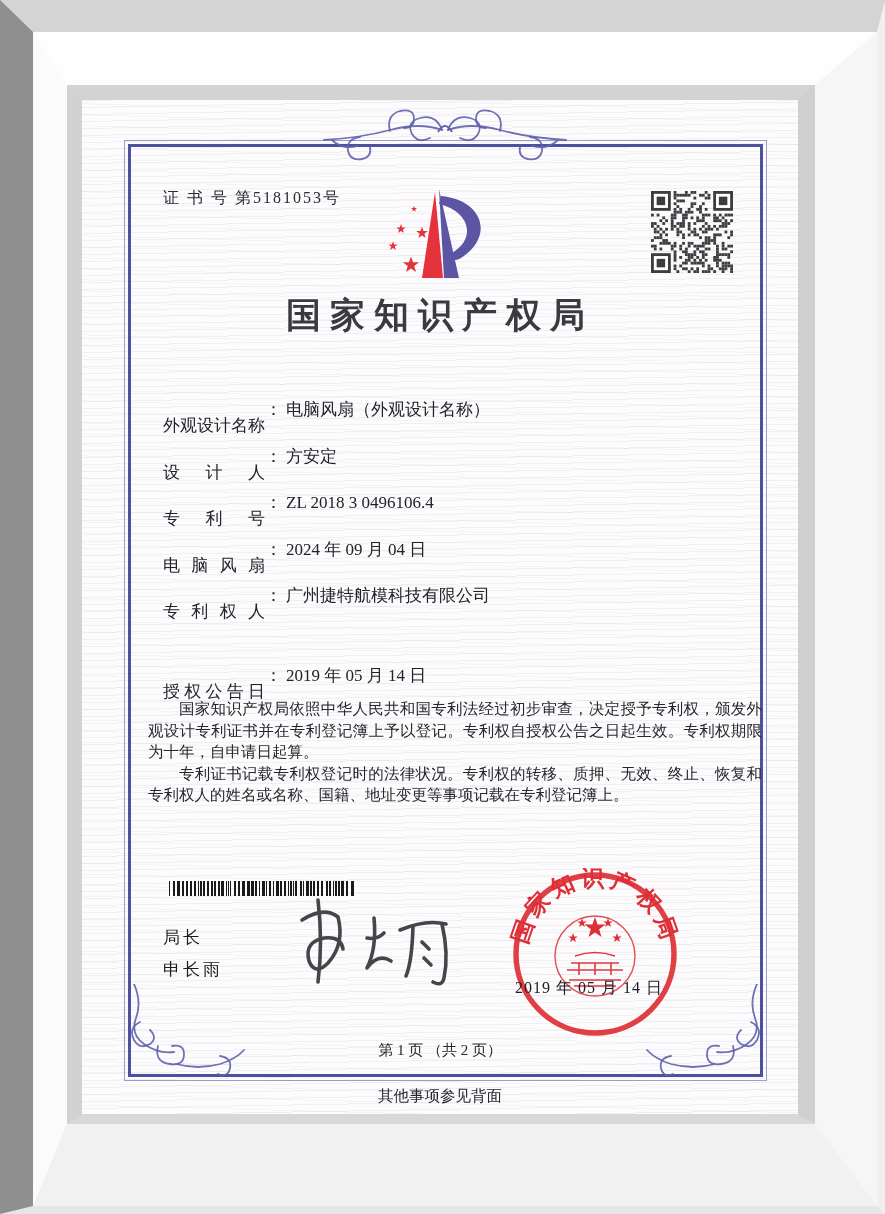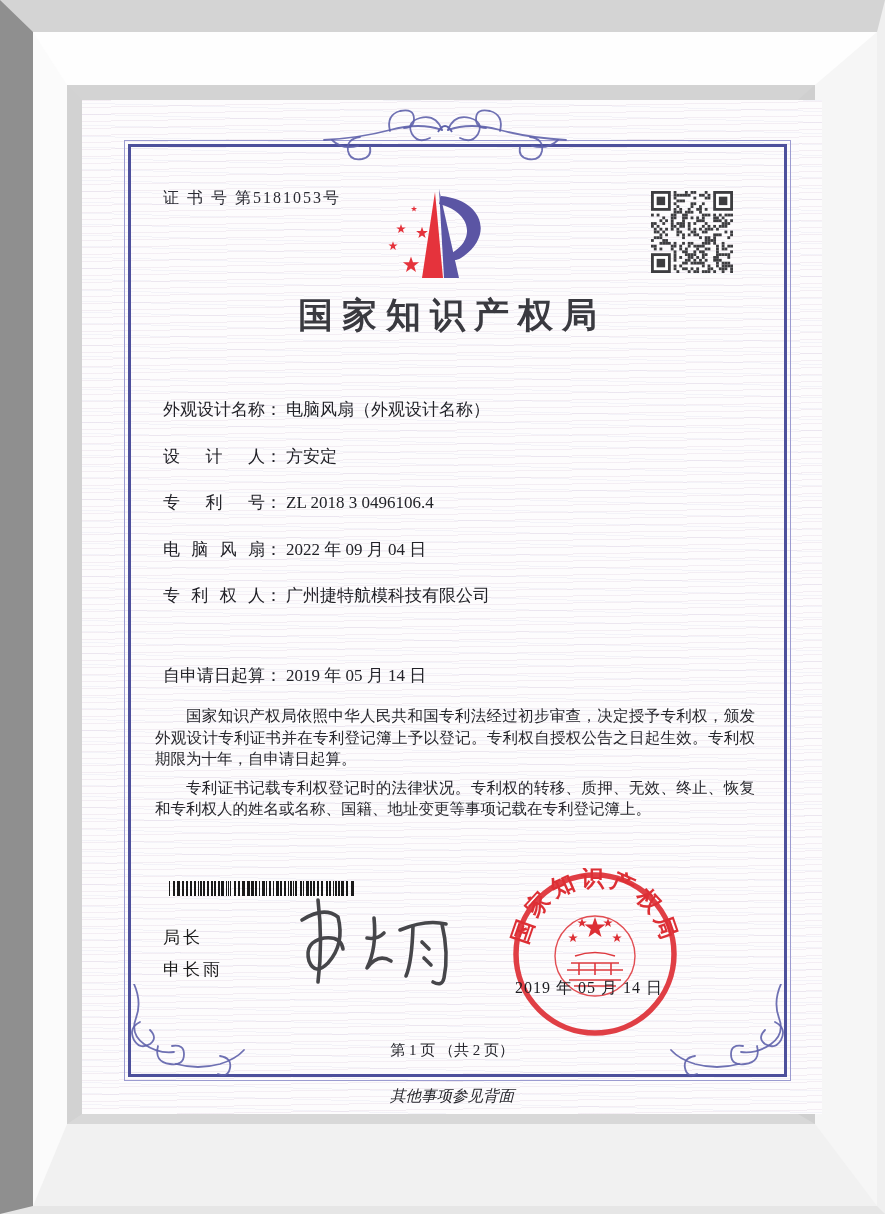--- a/index.html
+++ b/index.html
@@ -17,41 +17,40 @@
   .frame-mat{
     width:100%;height:100%;box-sizing:border-box;
     border-style:solid;border-width:15px 17px 10px 15px;
     border-color:#d3d3d3 #cfcfcf #d8d8d8 #d2d2d2;
   }
   .paper{
     position:relative;width:100%;height:100%;background:#fdfcfd;overflow:hidden;color:#26262b;
     background-image:
       repeating-linear-gradient(179deg, rgba(186,150,186,0.14) 0 1px, transparent 1px 7px),
       repeating-linear-gradient(181.5deg, rgba(150,150,200,0.09) 0 1px, transparent 1px 11px);
-    padding-left: 24px;
   }
   .blue-border{
     position:absolute;left:46px;top:44px;right:35px;bottom:37px;
     border:3px solid var(--border-blue,#4d509c);
     outline:1px solid #9b9bd0;outline-offset:3px;
     pointer-events:none;
   }
   .abs{position:absolute;}
   .certno{left:81px;top:88px;font-size:16px;letter-spacing:2px;color:#2b2b33;}
   .doc-title{left:0;right:0;top:192px;text-align:center;font-size:35px;font-weight:600;letter-spacing:9px;color:#3a3a40;}
   .frow{position:absolute;left:81px;right:40px;font-size:17px;white-space:nowrap;color:#222228;}
-  .flabel{display:inline-block;width:102px;text-align:justify;text-align-last:justify;vertical-align:top;}
+  .flabel{display:inline-block;width:102px;text-align:justify;text-align-last:justify;vertical-align:top;margin-top:16px;}
   .colon{margin-right:4px;}
   .fgroup2{position:absolute;left:290px;top:0;white-space:nowrap;}
   .paras{left:66px;top:598px;width:614px;font-size:15.5px;line-height:21.6px;text-align:justify;color:#26262c;}
-  .paras p{margin:7px;text-indent:2em;}
+  .paras p{margin:0;text-indent:2em;}
   .signer{left:81px;font-family:Liberation Mono, monospace;font-size:17px;letter-spacing:3px;color:#1c1c1c;}
   .seal-date{left:433px;top:878px;font-size:16px;letter-spacing:1px;color:#1d1d22;}
   .page-info{left:0;right:0;top:941px;text-align:center;font-size:15px;color:#26262c;}
-  .back-note{left:0;right:0;top:986px;text-align:center;font-size:15.5px;color:#26262c;font-style:italic;}
+  .back-note{left:0;right:0;top:986px;text-align:center;font-size:15.5px;color:#26262c;}
   .fl path{fill:none;stroke:#5f62ab;stroke-width:1.8;stroke-linecap:round;opacity:.9;}
   svg{display:block;}
 </style>
 </head>
 <body>
 
 <div class="stage">
   <div class="frame-white">
     <div class="frame-mat">
       <div class="paper">
@@ -395,27 +394,27 @@
         <div class="frow" style="top:298px">
           <span class="flabel">外观设计名称</span><span class="colon">：</span><span>电脑风扇（外观设计名称）</span>
         </div>
         <div class="frow" style="top:345px">
           <span class="flabel">设计人</span><span class="colon">：</span><span>方安定</span>
         </div>
         <div class="frow" style="top:391px">
           <span class="flabel">专利号</span><span class="colon">：</span><span>ZL 2018 3 0496106.4</span>
         </div>
         <div class="frow" style="top:438px">
-          <span class="flabel">电脑风扇</span><span class="colon">：</span><span>2022 年 09 月 04 日</span>
+          <span class="flabel">电脑风扇</span><span class="colon">：</span><span>2024 年 09 月 04 日</span>
         </div>
         <div class="frow" style="top:484px">
           <span class="flabel">专利权人</span><span class="colon">：</span><span>广州捷特航模科技有限公司</span>
         </div>
         <div class="frow" style="top:564px">
-          <span><span class="flabel">自申请日起算</span><span class="colon">：</span><span>2019 年 05 月 14 日</span></span>
+          <span><span class="flabel">授权公告日</span><span class="colon">：</span><span>2019 年 05 月 14 日</span></span>
         </div>
 
         <div class="abs paras">
           <p>国家知识产权局依照中华人民共和国专利法经过初步审查，决定授予专利权，颁发外观设计专利证书并在专利登记簿上予以登记。专利权自授权公告之日起生效。专利权期限为十年，自申请日起算。</p>
           <p>专利证书记载专利权登记时的法律状况。专利权的转移、质押、无效、终止、恢复和专利权人的姓名或名称、国籍、地址变更等事项记载在专利登记簿上。</p>
         </div>
 
         <svg class="abs" style="left:86px;top:781px" width="190" height="15" viewBox="0 0 190 15" preserveAspectRatio="none">
           <g fill="#1a1a1a">
               <rect x="1" y="0" width="1" height="15"></rect>

